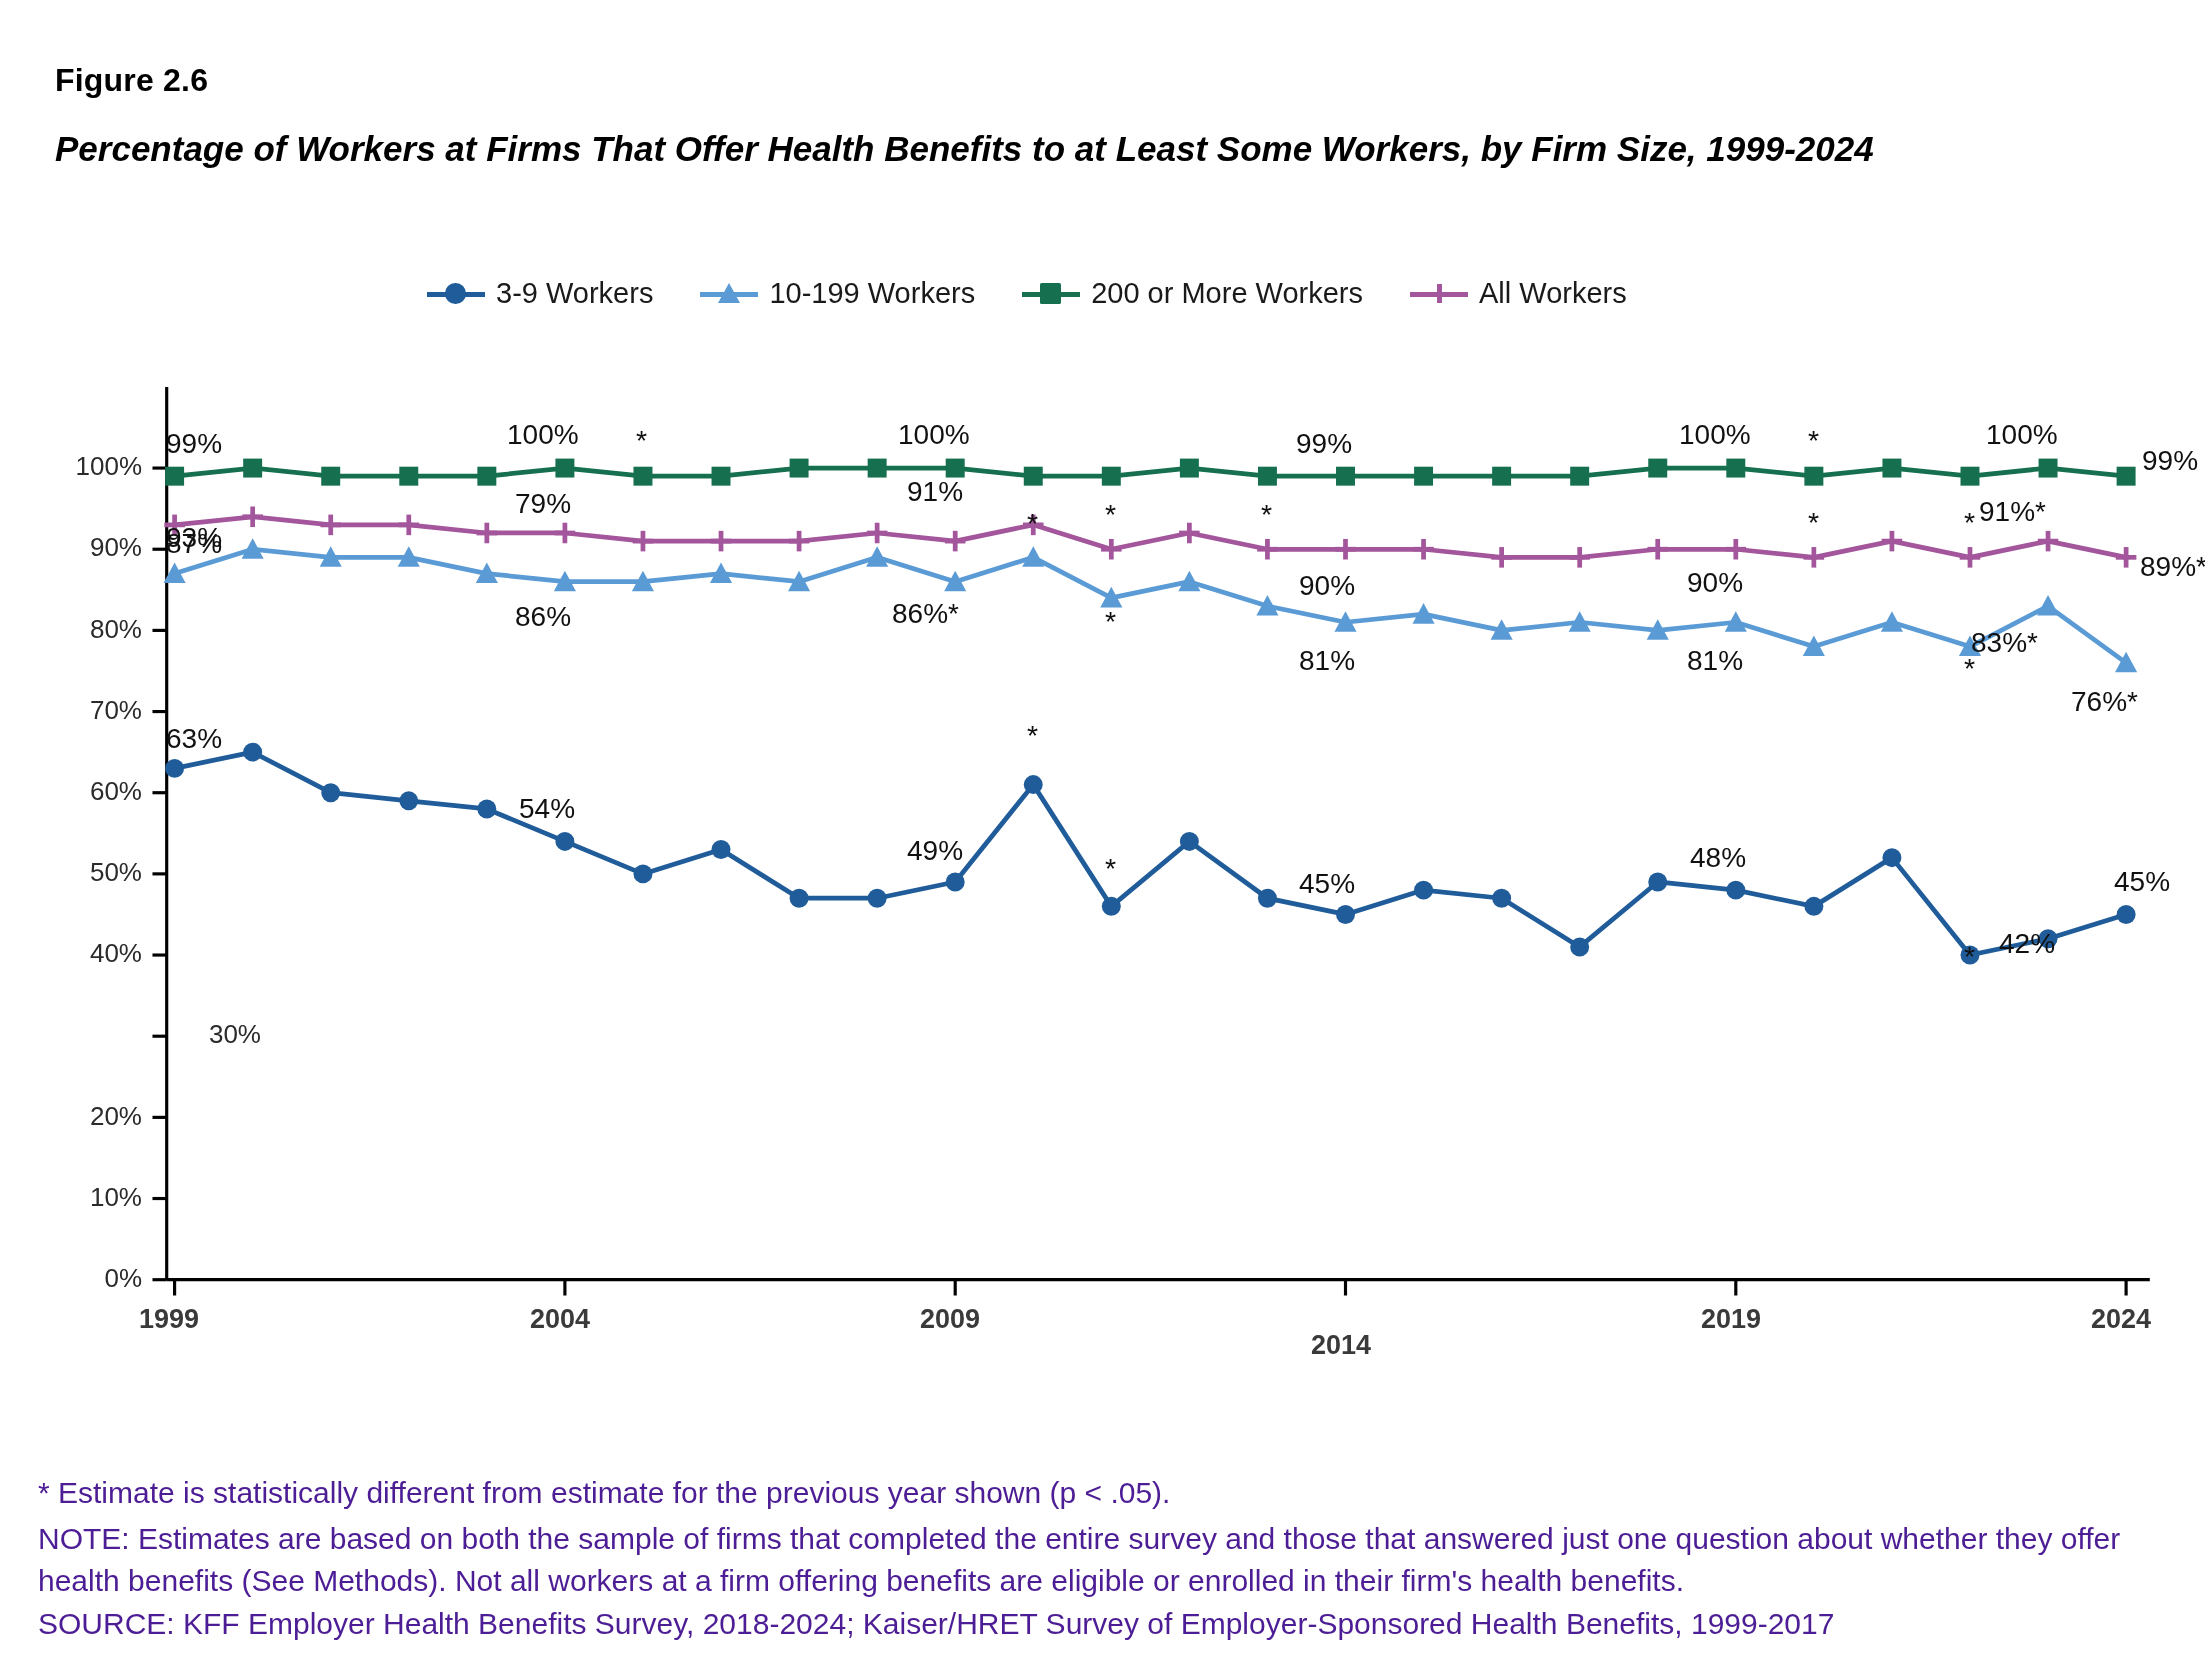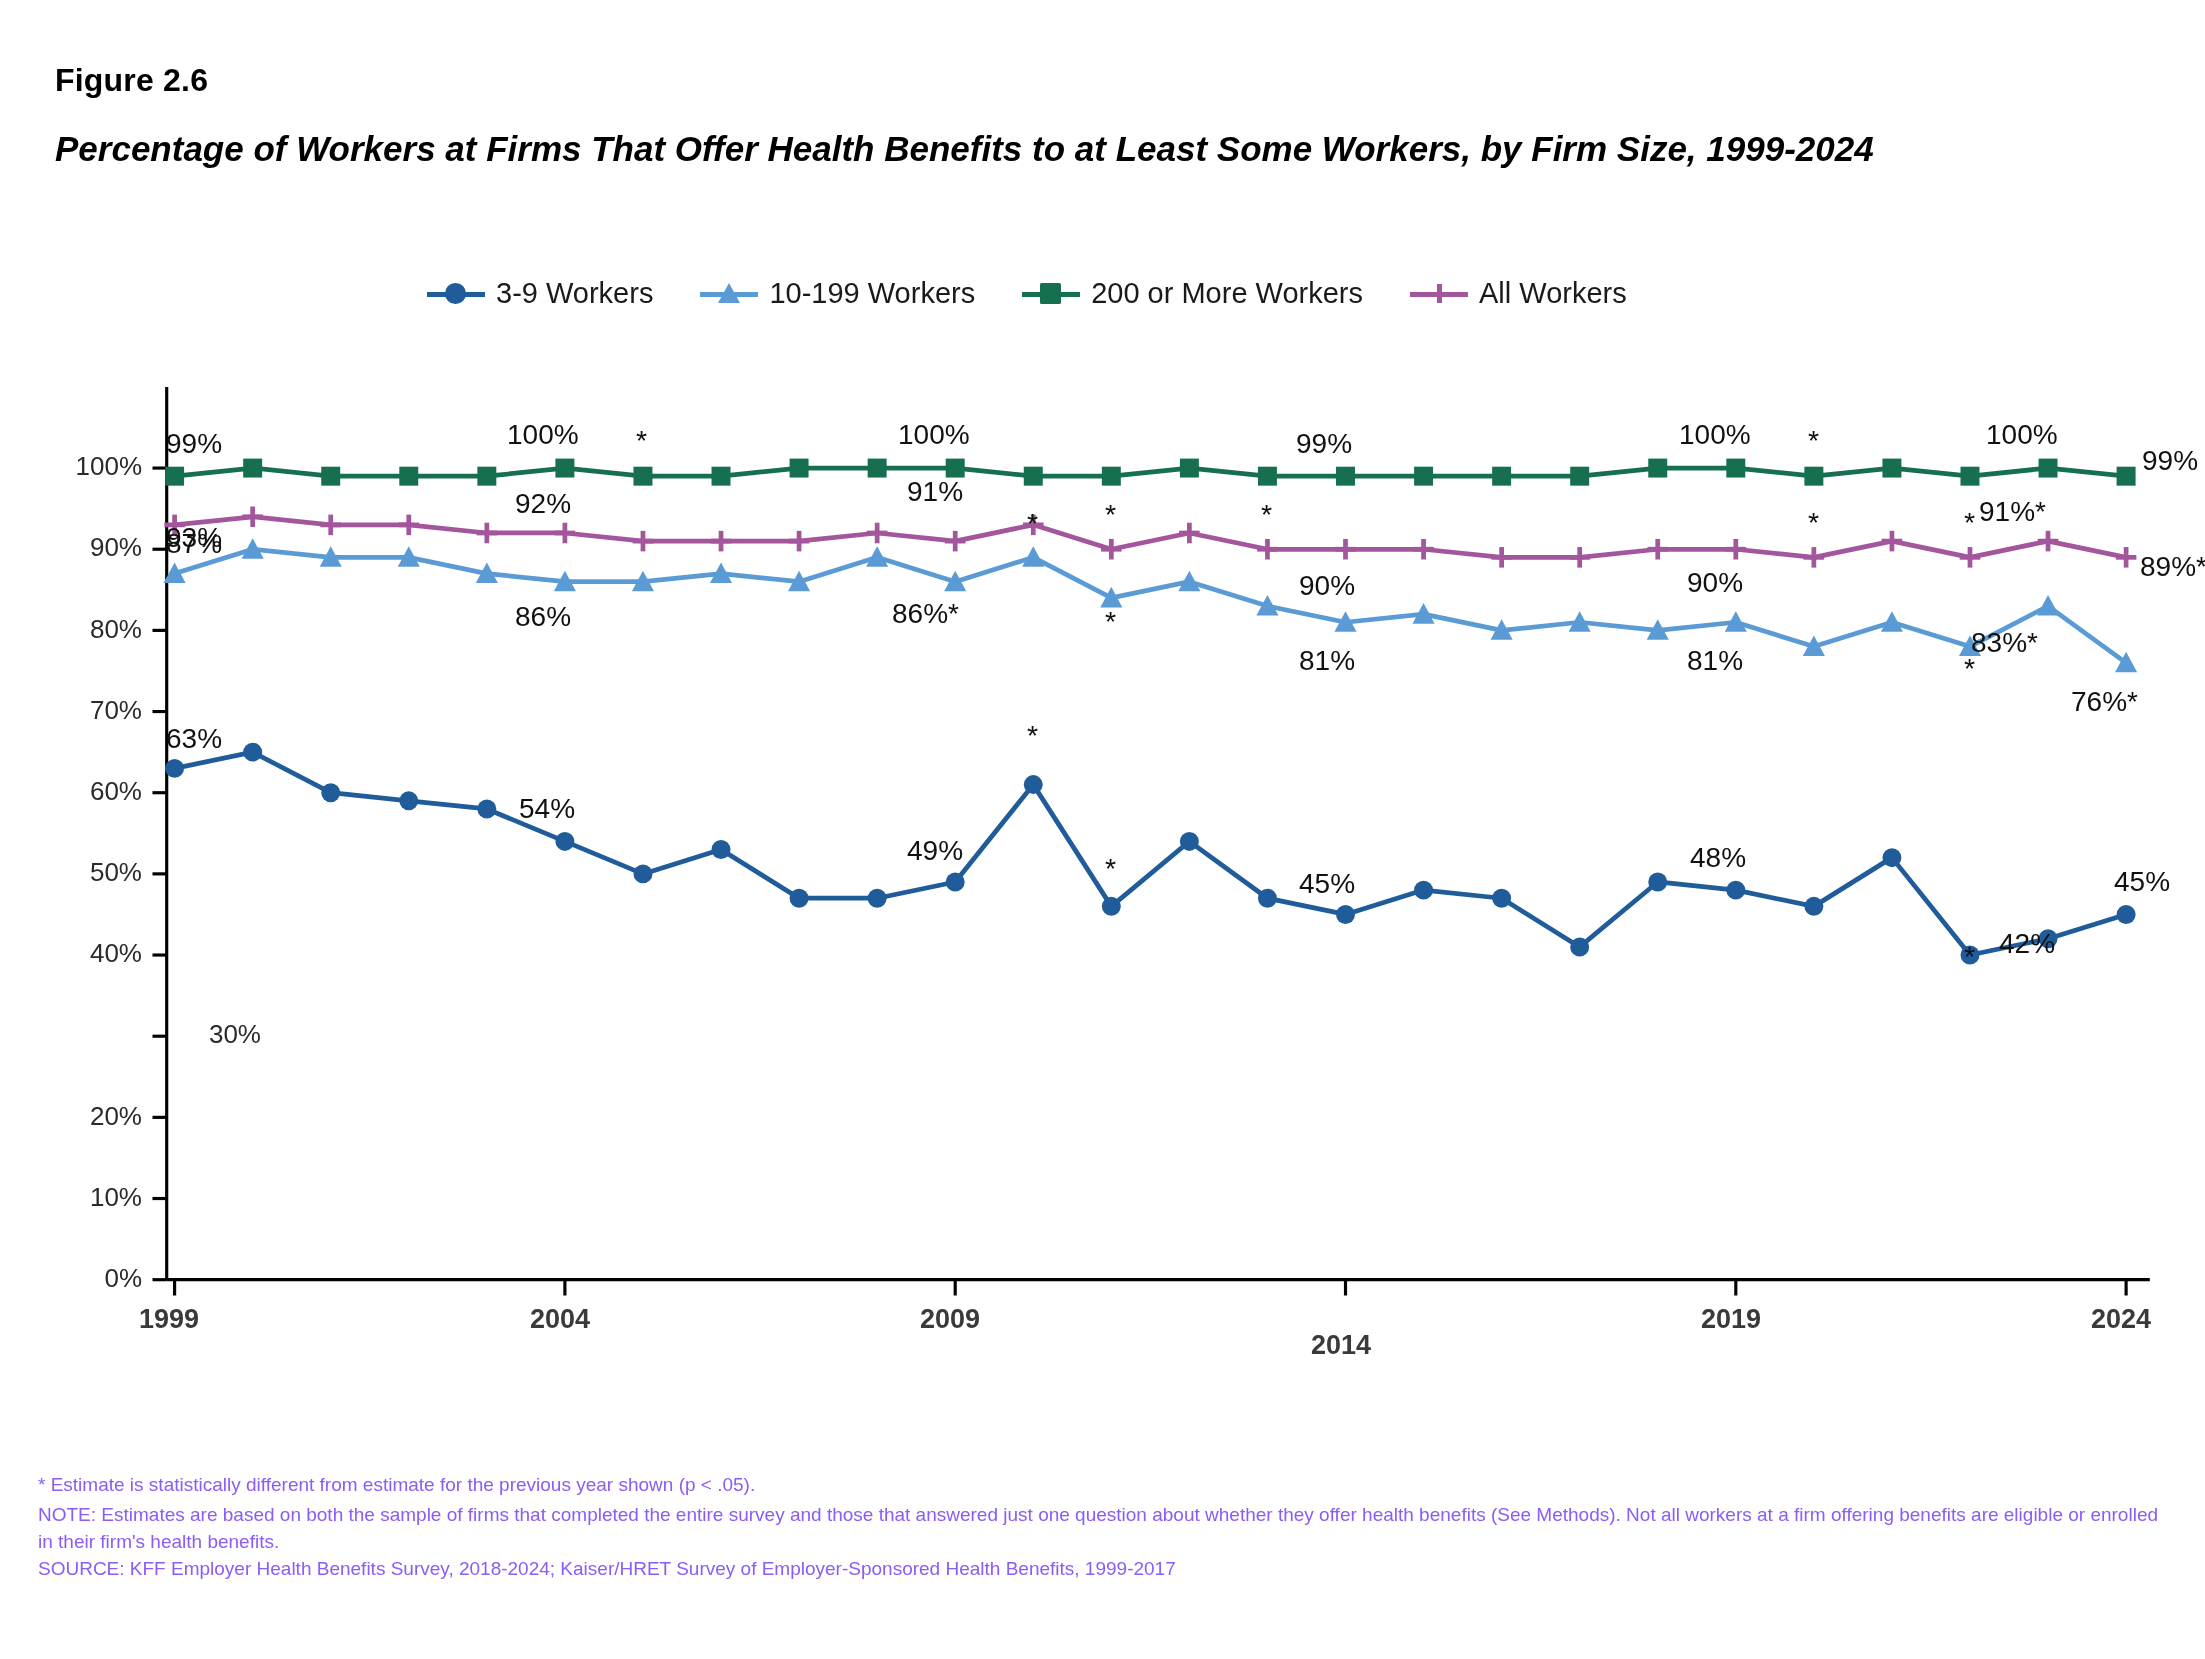--- a/index.html
+++ b/index.html
@@ -89,23 +89,23 @@
     position: absolute;
     font-size: 28.5px;
     color: #111;
     white-space: nowrap;
   }
 
   .footnotes {
     position: absolute;
     left: 38px; top: 1472px;
     width: 2134px;
-    font-size: 19px;
+    font-size: 30px;
     line-height: 1.42;
-    color: #8b5cf6;
+    color: #4c1d95;
   }
   .footnotes div { margin: 0; }
   .fn-note { margin-top: 3.2px !important; }
 </style>
 </head>
 <body>
 
 <div class="page">
 
   <div class="fig-num">Figure 2.6</div>
@@ -333,21 +333,21 @@
     </div>
   <div id="annots">
       <div class="dlabel" style="left: 166px; top: 428px;">99%</div>
       <div class="dlabel" style="left: 507px; top: 419px;">100%</div>
       <div class="dlabel" style="left: 898px; top: 419px;">100%</div>
       <div class="dlabel" style="left: 1296px; top: 428px;">99%</div>
       <div class="dlabel" style="left: 1679px; top: 419px;">100%</div>
       <div class="dlabel" style="left: 1986px; top: 419px;">100%</div>
       <div class="dlabel" style="left: 2142px; top: 445px;">99%</div>
       <div class="dlabel" style="left: 166px; top: 522px;">93%</div>
-      <div class="dlabel" style="left: 515px; top: 488px;">92%</div>
+      <div class="dlabel" style="left: 515px; top: 488px;">79%</div>
       <div class="dlabel" style="left: 907px; top: 476px;">91%</div>
       <div class="dlabel" style="left: 1299px; top: 570px;">90%</div>
       <div class="dlabel" style="left: 1687px; top: 567px;">90%</div>
       <div class="dlabel" style="left: 1979px; top: 496px;">91%*</div>
       <div class="dlabel" style="left: 2140px; top: 551px;">89%*</div>
       <div class="dlabel" style="left: 166px; top: 528px;">87%</div>
       <div class="dlabel" style="left: 515px; top: 601px;">86%</div>
       <div class="dlabel" style="left: 892px; top: 598px;">86%*</div>
       <div class="dlabel" style="left: 1299px; top: 645px;">81%</div>
       <div class="dlabel" style="left: 1687px; top: 645px;">81%</div>

